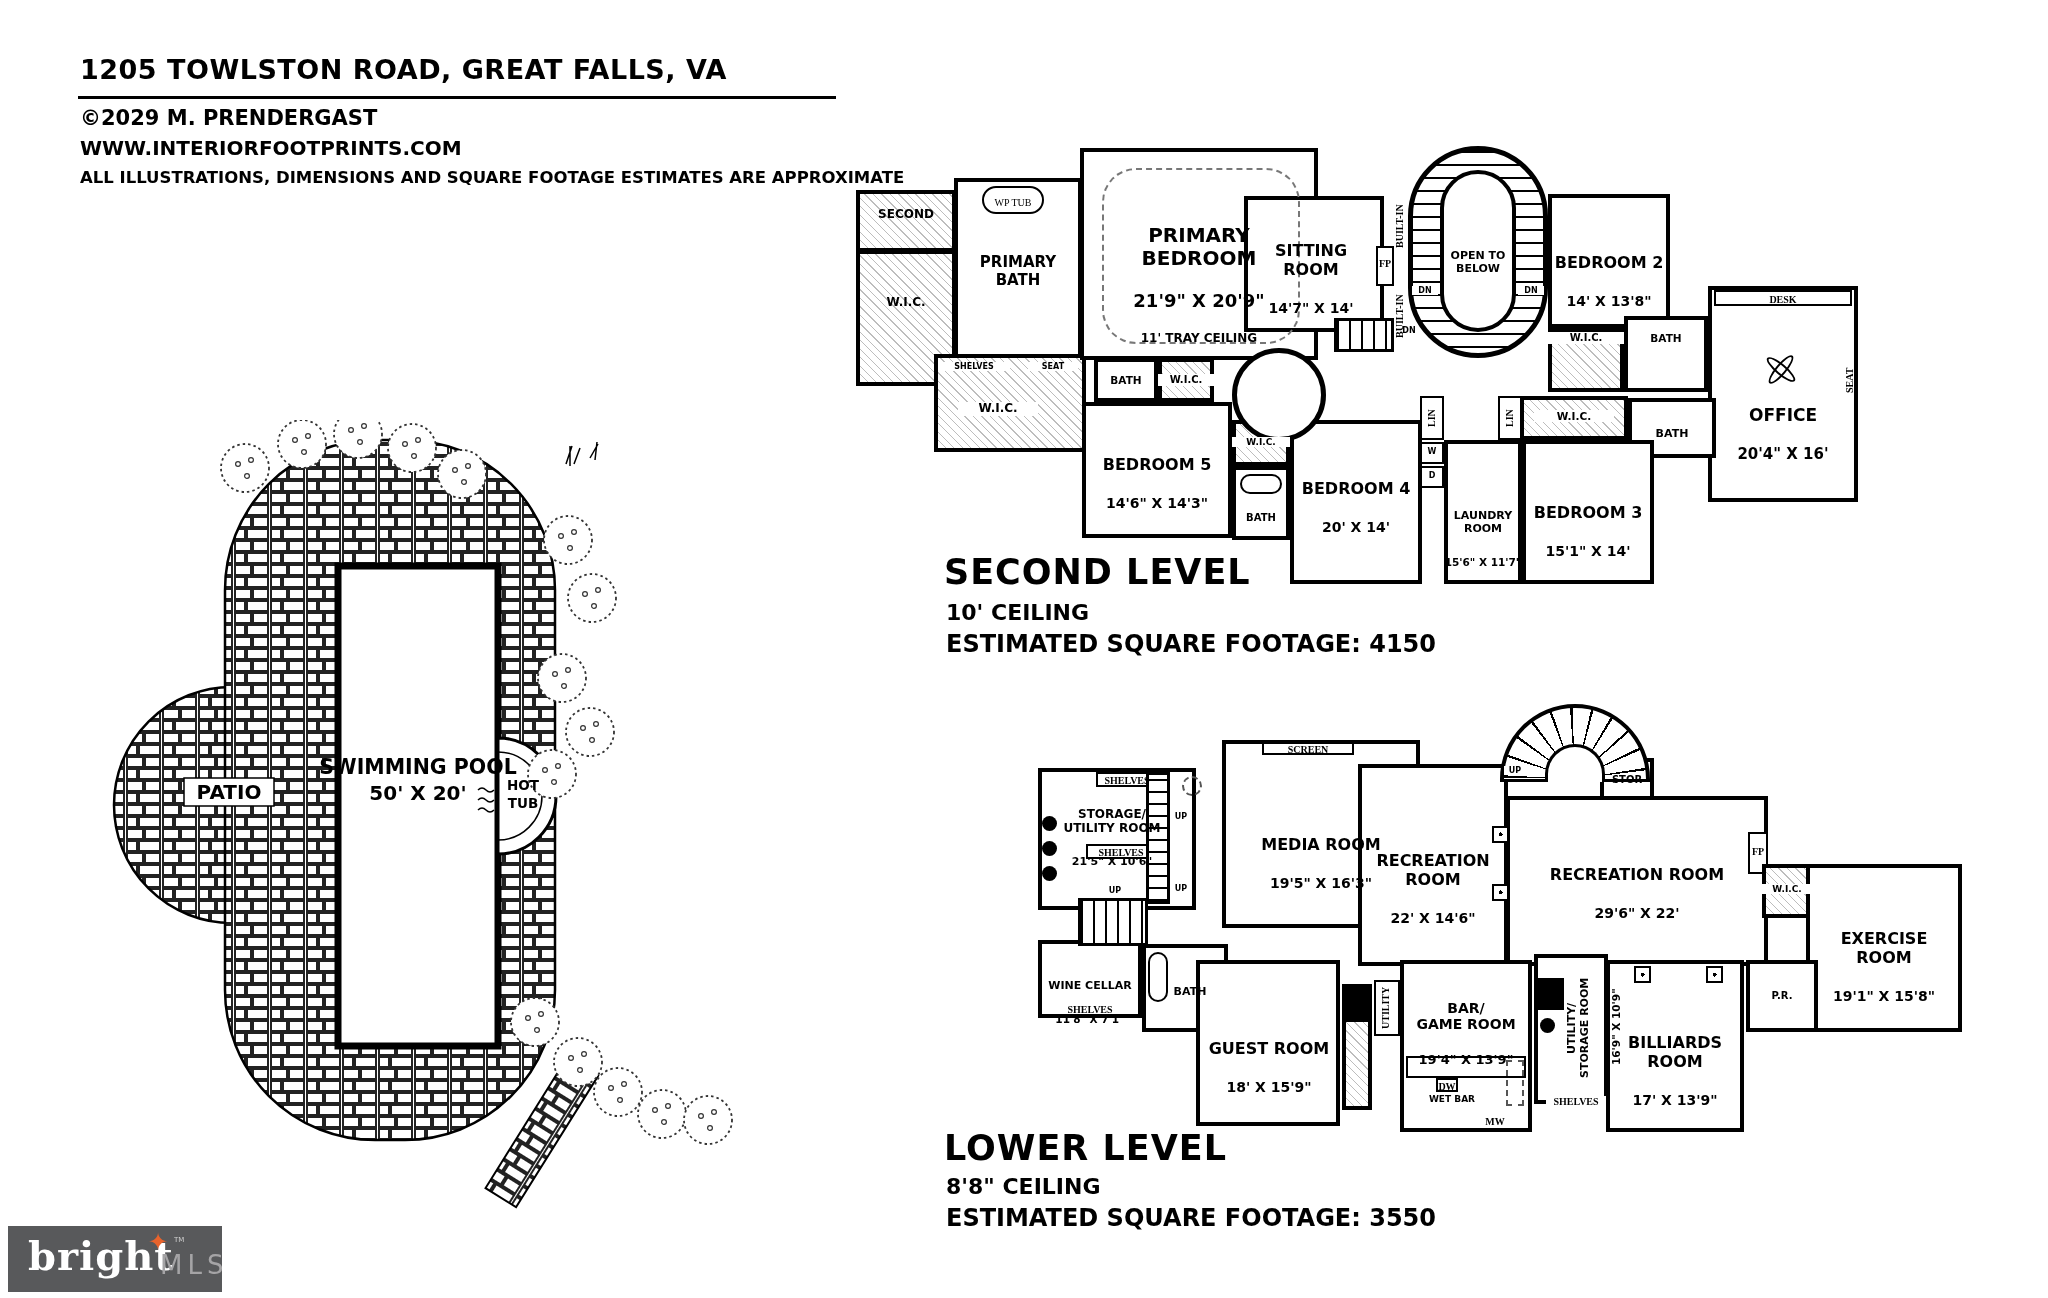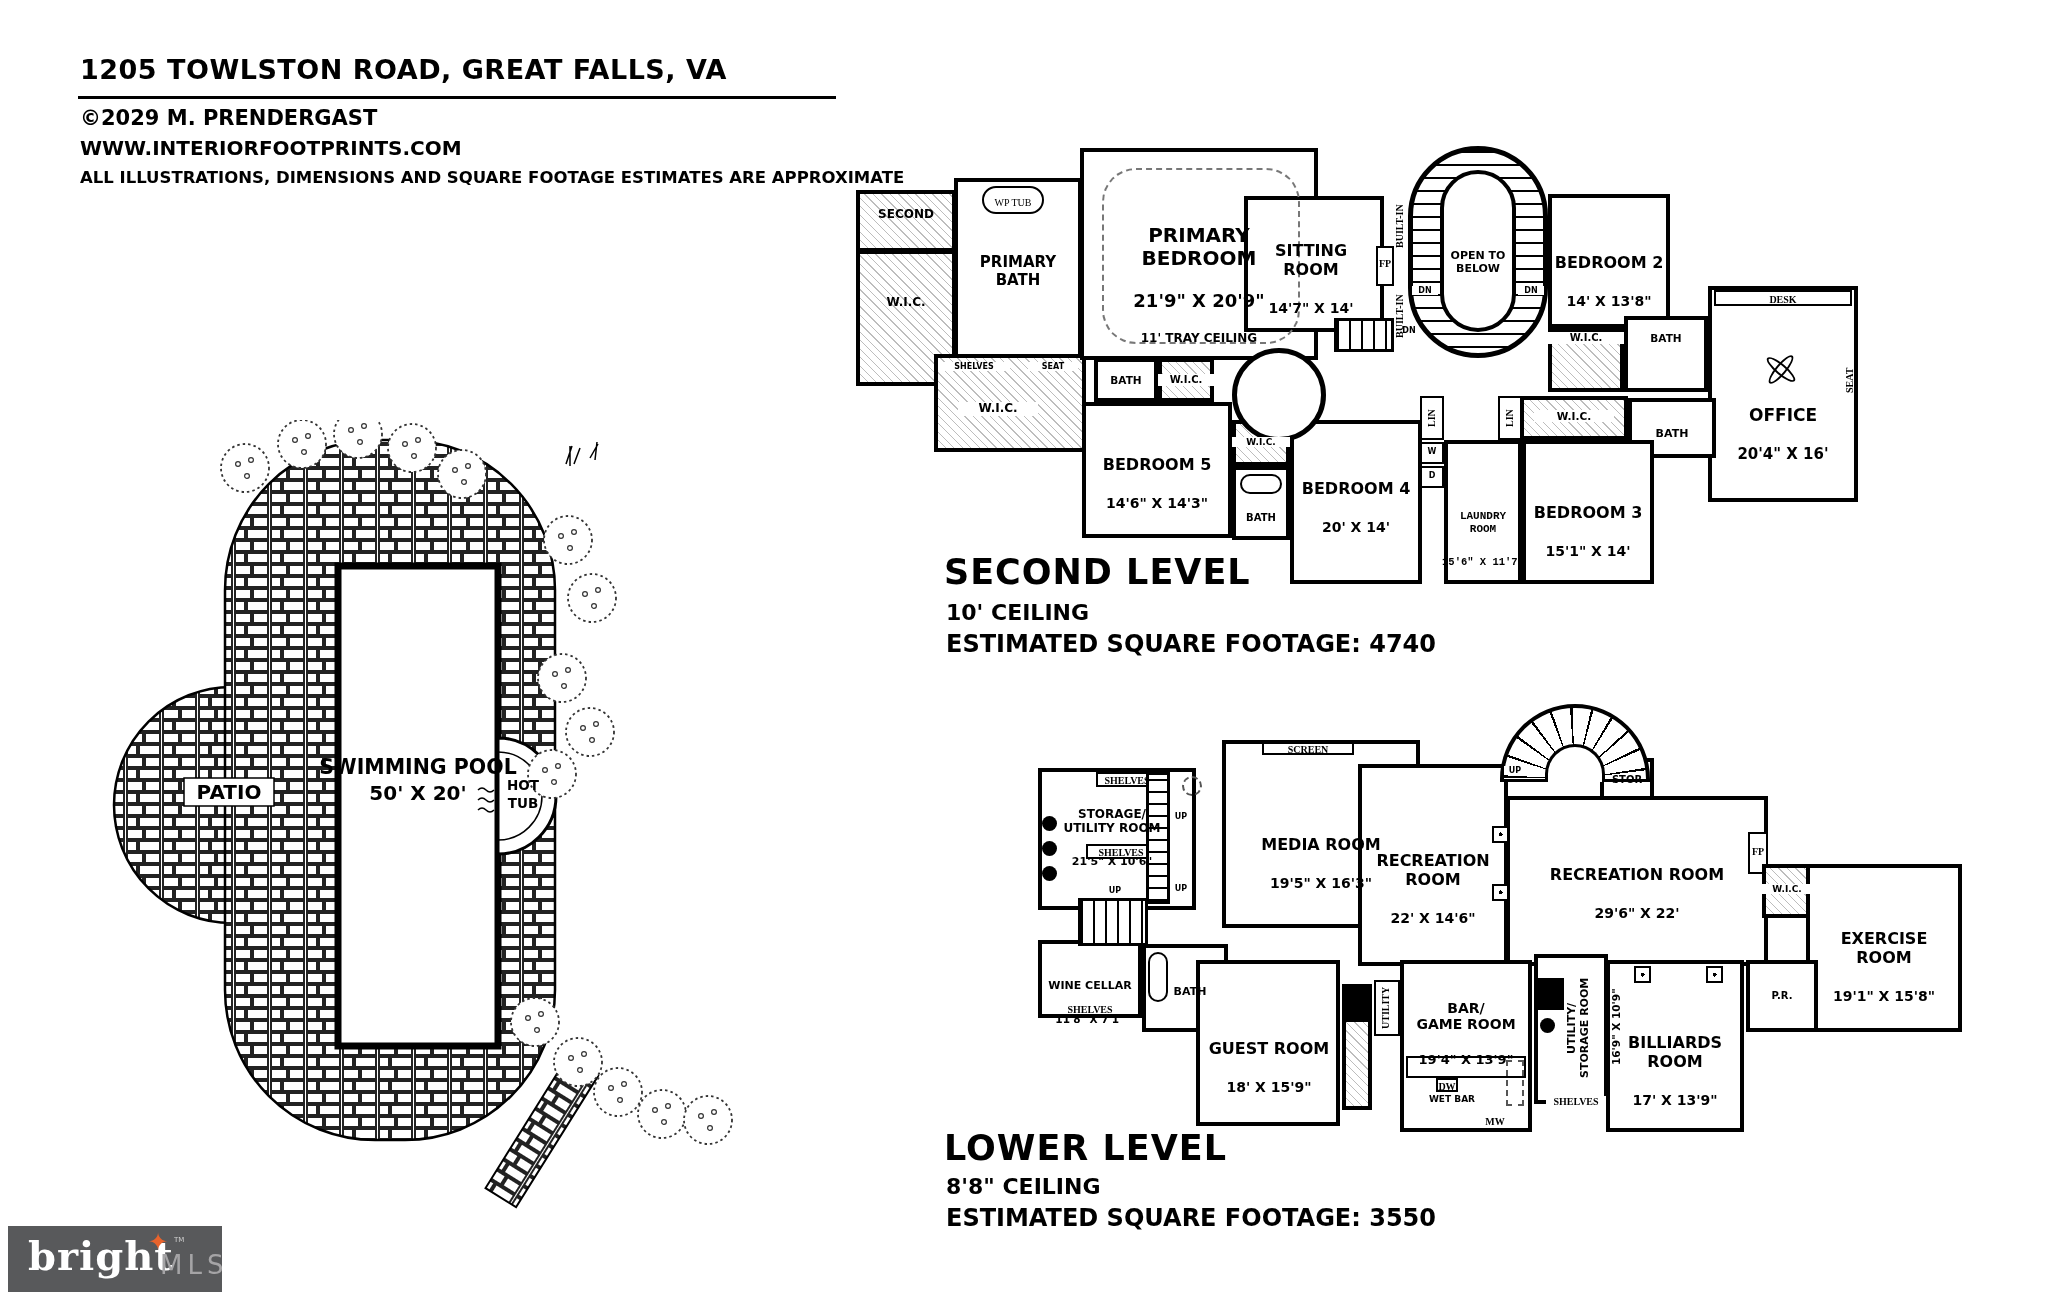--- a/index.html
+++ b/index.html
@@ -237,35 +237,35 @@
     <div class="lbl f6" style="left:1420px;top:447px;width:24px;">W</div>
     <div class="room thin" style="left:1420px;top:466px;width:24px;height:22px;"></div>
     <div class="lbl f6" style="left:1420px;top:471px;width:24px;">D</div>
 
     <div class="room closet" style="left:1520px;top:396px;width:108px;height:44px;"></div>
     <div class="lbl f9" style="left:1534px;top:410px;width:80px;background:#fff;">W.I.C.</div>
     <div class="room" style="left:1628px;top:398px;width:88px;height:60px;"></div>
     <div class="lbl f10" style="left:1640px;top:428px;width:64px;">BATH</div>
 
     <div class="room" style="left:1444px;top:440px;width:78px;height:144px;"></div>
-    <div class="lbl" style="left:1436px;top:492px;width:94px;font-family:Liberation Mono, monospace;">
+    <div class="lbl" style="left:1436px;top:492px;width:94px;">
       <div class="nm f10">LAUNDRY
 ROOM</div>
       <div class="dm f9">15'6" X 11'7"</div>
     </div>
 
     <div class="room" style="left:1522px;top:440px;width:132px;height:144px;"></div>
     <div class="lbl" style="left:1524px;top:486px;width:128px;">
       <div class="nm f15">BEDROOM 3</div>
       <div class="dm f13">15'1" X 14'</div>
     </div>
 
     <div class="cap-title" style="left:944px;top:552px;">SECOND LEVEL</div>
     <div class="cap-sub" style="left:946px;top:600px;">10' CEILING</div>
-    <div class="cap-sqft" style="left:946px;top:630px;">ESTIMATED SQUARE FOOTAGE: 4740</div>
+    <div class="cap-sqft" style="left:946px;top:630px;">ESTIMATED SQUARE FOOTAGE: 4150</div>
   </div>
 
   <div>
 
     <div class="room" style="left:1038px;top:768px;width:158px;height:142px;"></div>
     <div class="room thin" style="left:1096px;top:772px;width:62px;height:15px;"></div>
     <div class="lbl f5" style="left:1096px;top:775px;width:62px;">SHELVES</div>
     <div class="room thin" style="left:1086px;top:844px;width:70px;height:15px;"></div>
     <div class="lbl f5" style="left:1086px;top:847px;width:70px;">SHELVES</div>
     <div class="lbl" style="left:1042px;top:790px;width:140px;">

